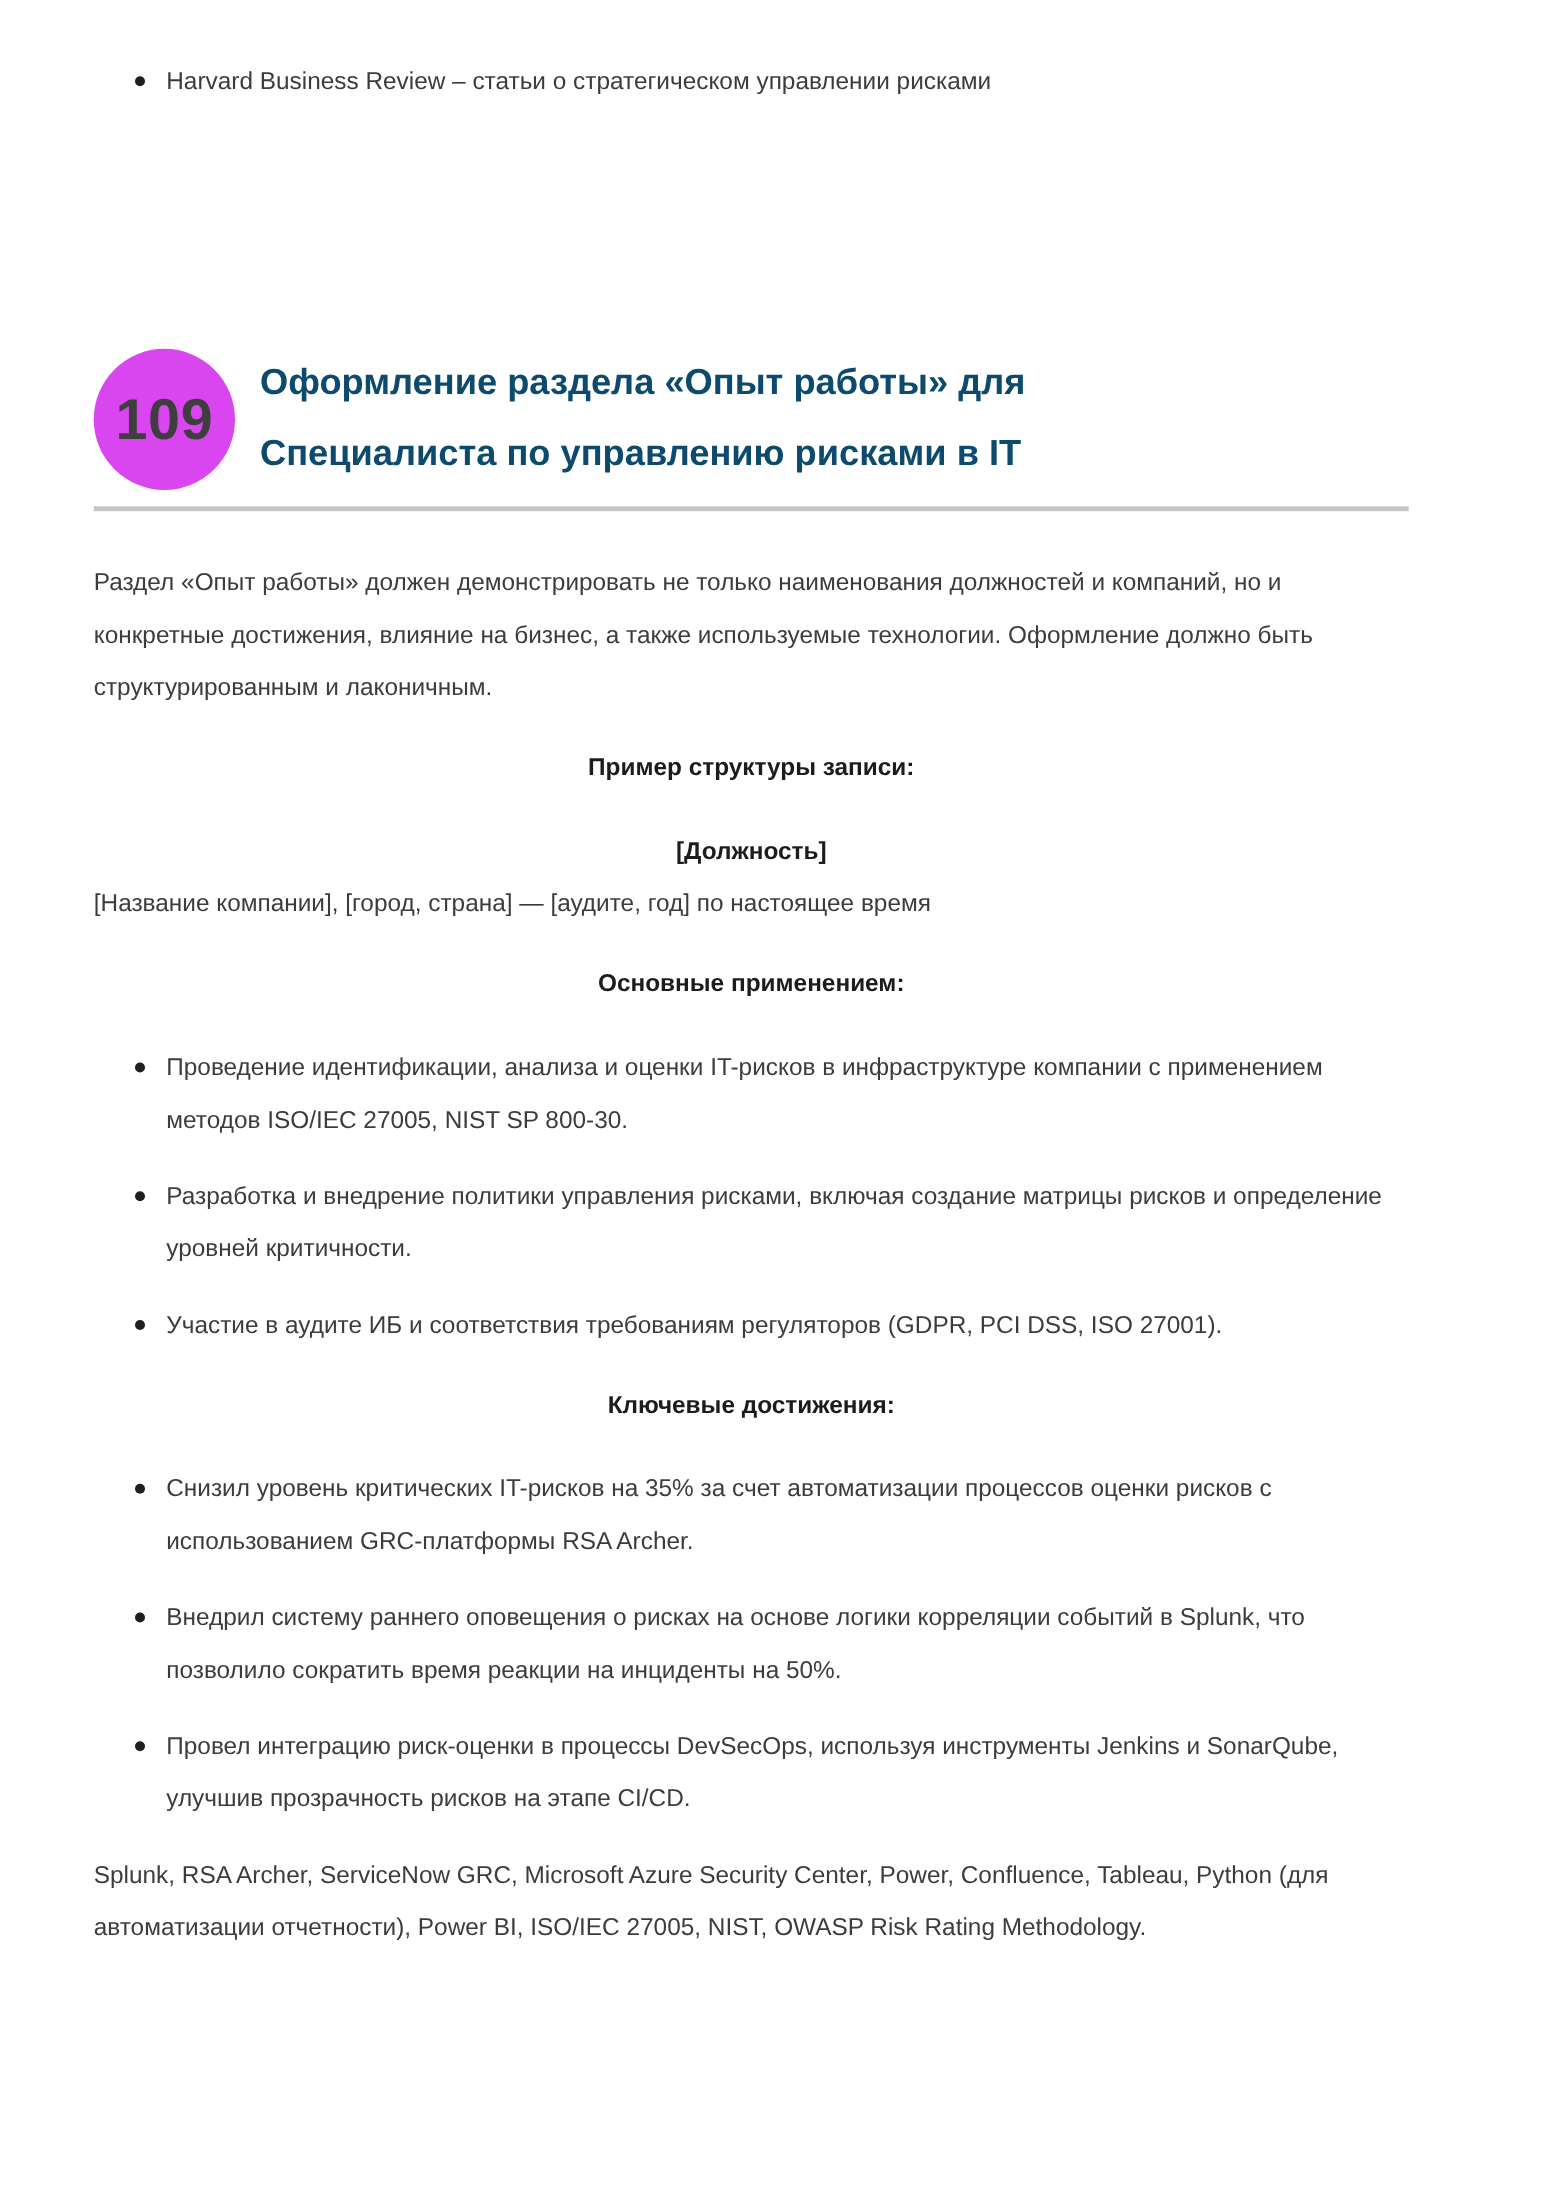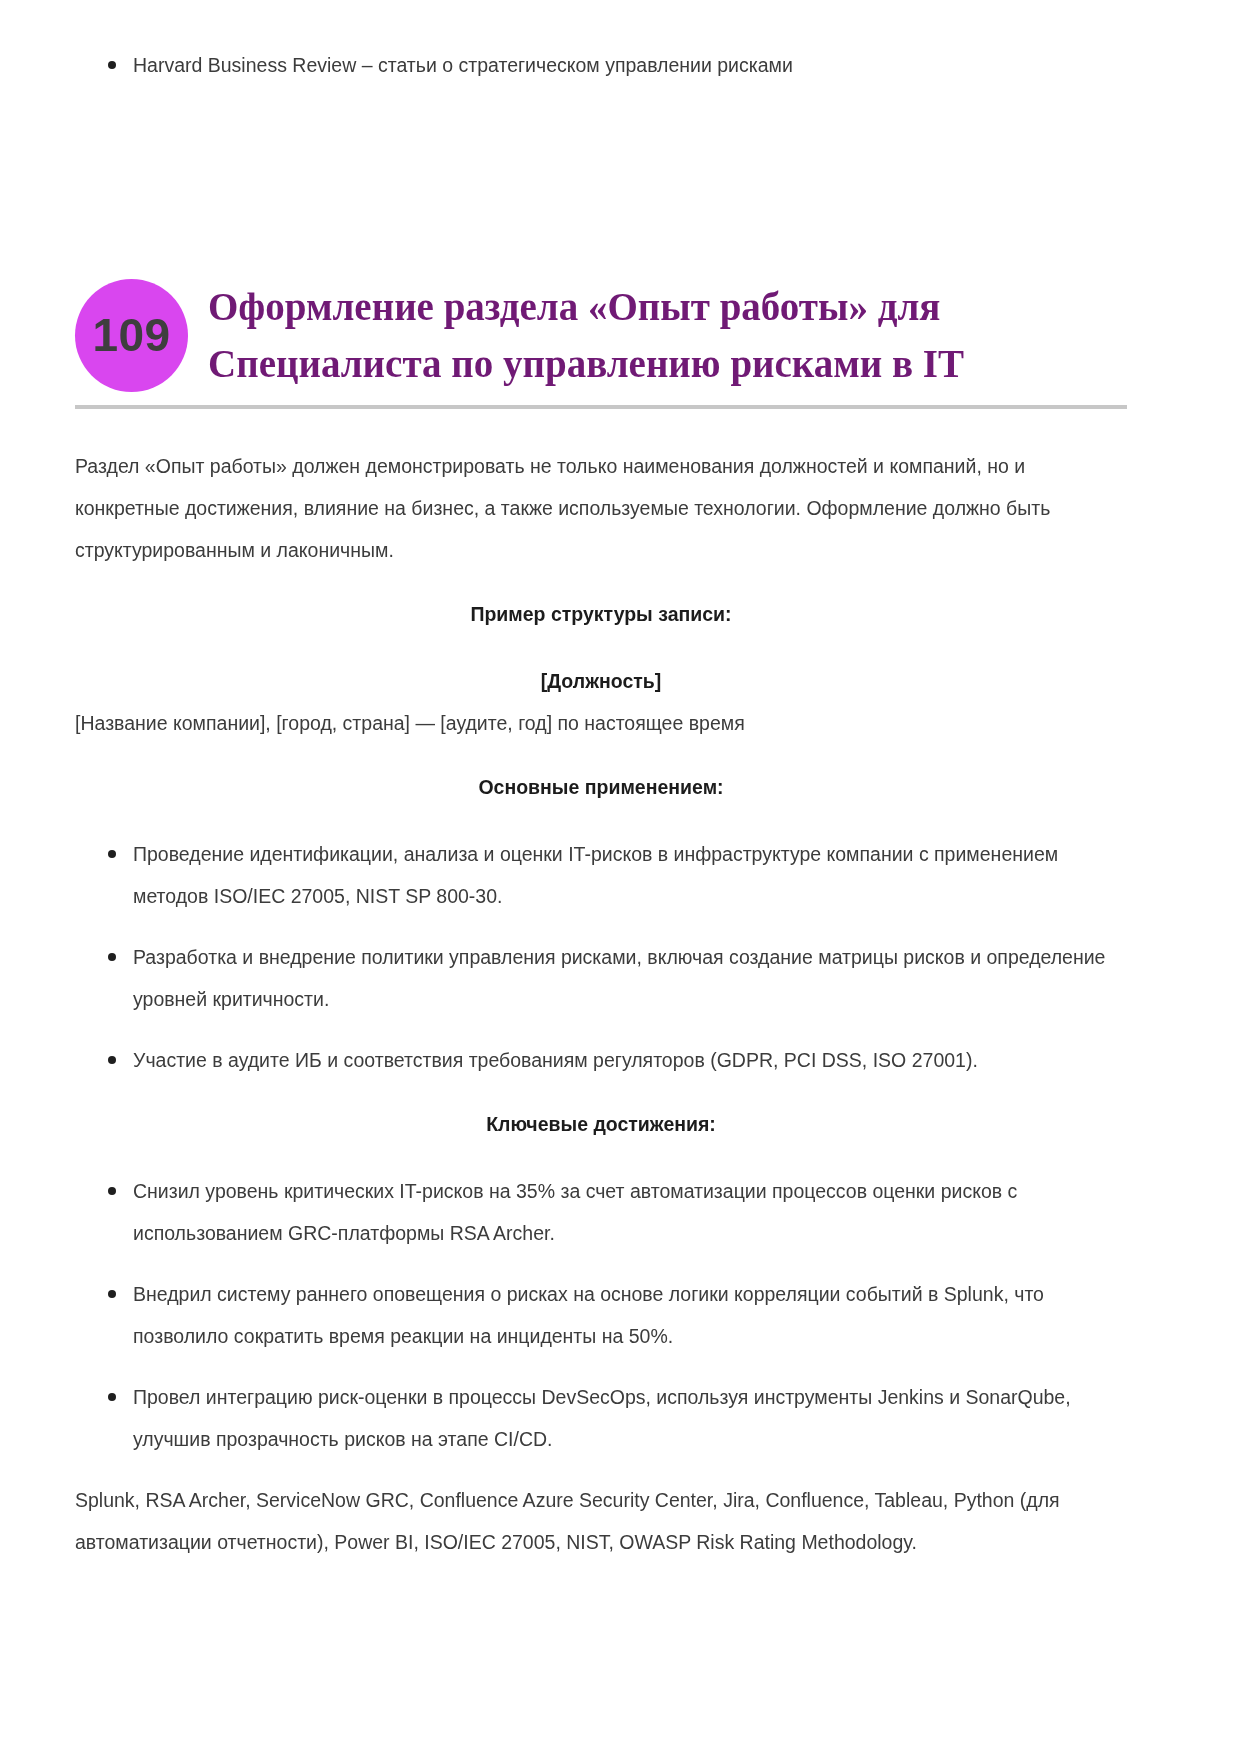--- a/index.html
+++ b/index.html
@@ -48,25 +48,24 @@
     font-size: 46px;
     font-weight: 700;
     display: flex;
     align-items: center;
     justify-content: center;
     letter-spacing: 0.5px;
   }
   h1.title {
     margin: 0;
     max-width: 760px;
-    font-size: 39px;
+    font-size: 29px;
     line-height: 57px;
     font-weight: 700;
-    color: #701a75;
-    font-family: Liberation Serif, serif;
+    color: #0c4a6e;
   }
   hr.rule {
     border: none;
     height: 4px;
     background: #c7c7c7;
     margin: 13px 0 0 0;
   }
 
   p.para {
     margin: 36px 0 0 0;
@@ -122,16 +121,16 @@
 
   <p class="subhead">Ключевые достижения:</p>
 
   <ul class="bullets">
       <li><span>Снизил уровень критических IT-рисков на 35% за счет автоматизации процессов оценки рисков с использованием GRC-платформы RSA Archer.</span></li>
       <li><span>Внедрил систему раннего оповещения о рисках на основе логики корреляции событий в Splunk, что позволило сократить время реакции на инциденты на 50%.</span></li>
       <li><span>Провел интеграцию риск-оценки в процессы DevSecOps, используя инструменты Jenkins и SonarQube, улучшив прозрачность рисков на этапе CI/CD.</span></li>
     </ul>
 
   <div class="tech-block">
-    <p class="para" style="margin:0">Splunk, RSA Archer, ServiceNow GRC, Confluence Azure Security Center, Jira, Confluence, Tableau, Python (для автоматизации отчетности), Power BI, ISO/IEC 27005, NIST, OWASP Risk Rating Methodology.</p>
+    <p class="para" style="margin:0">Splunk, RSA Archer, ServiceNow GRC, Microsoft Azure Security Center, Power, Confluence, Tableau, Python (для автоматизации отчетности), Power BI, ISO/IEC 27005, NIST, OWASP Risk Rating Methodology.</p>
   </div>
 
 </div>
 
 </body></html>

